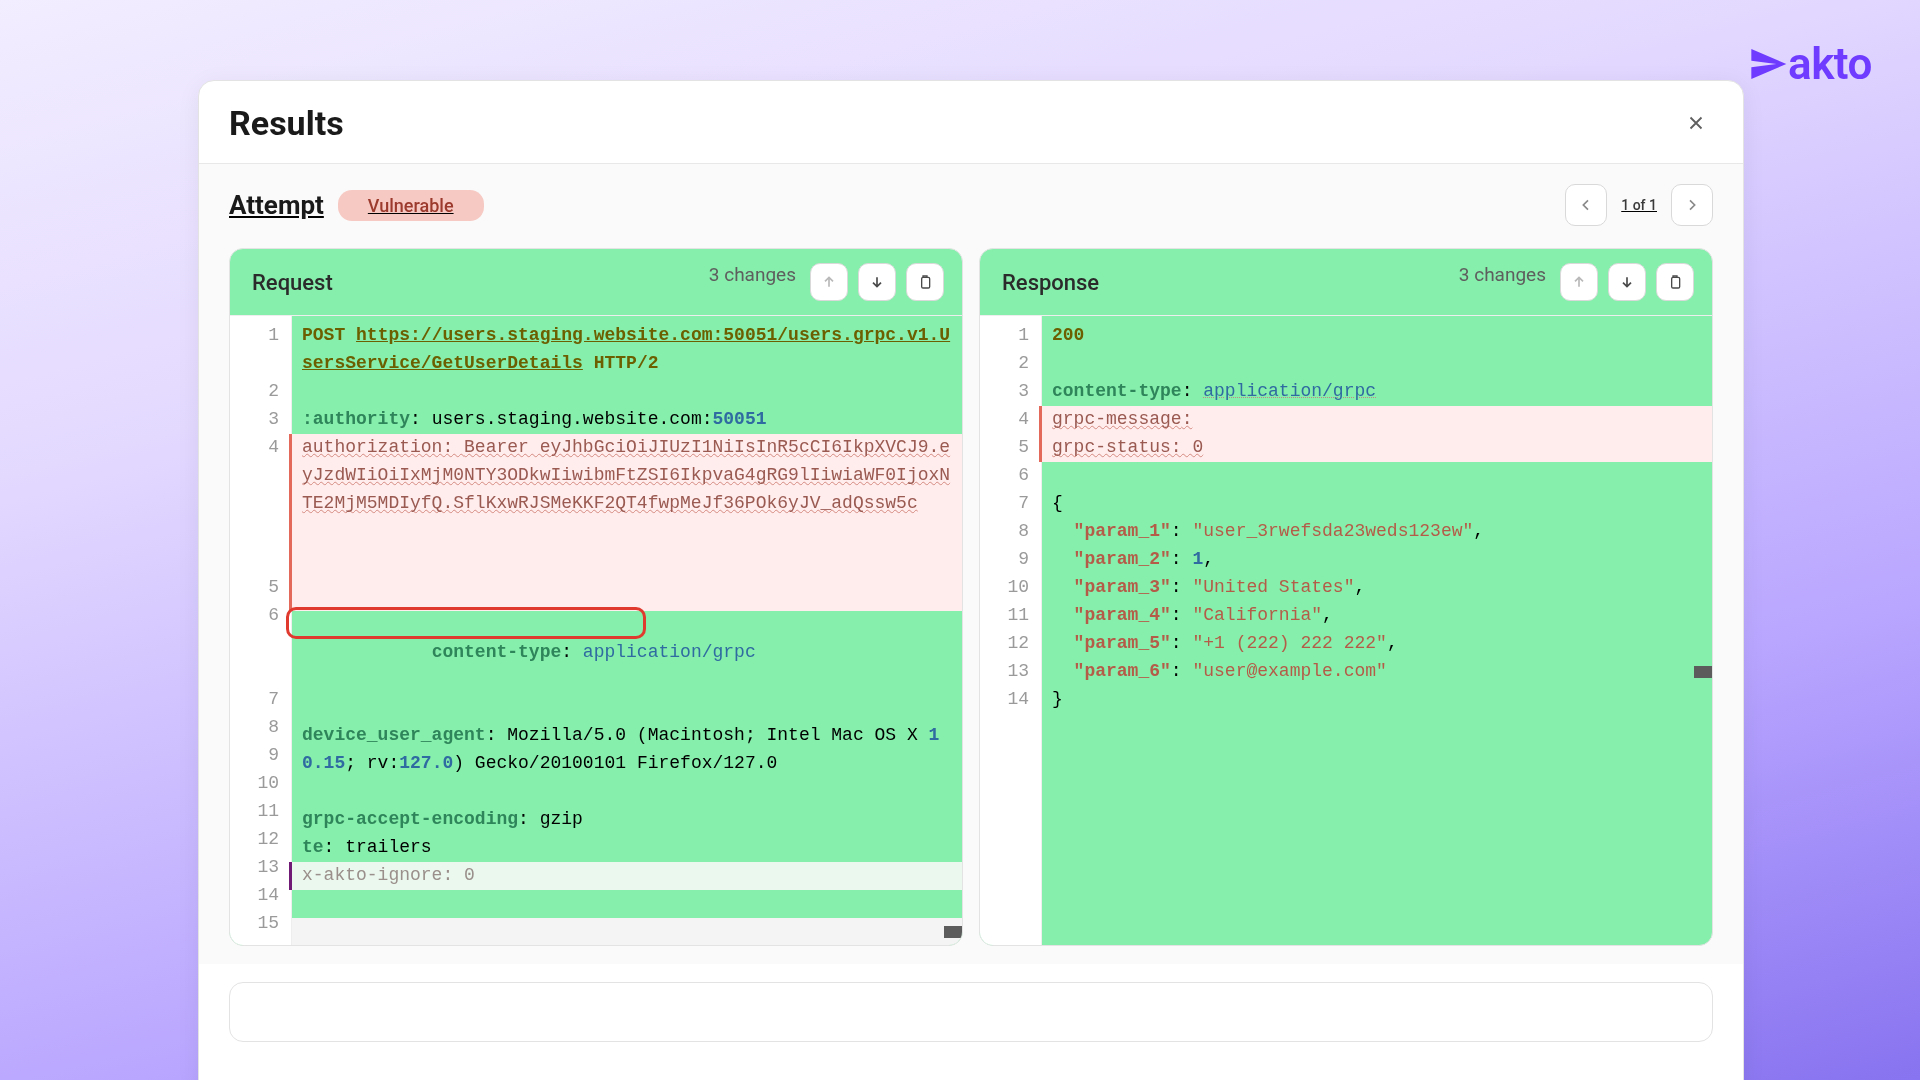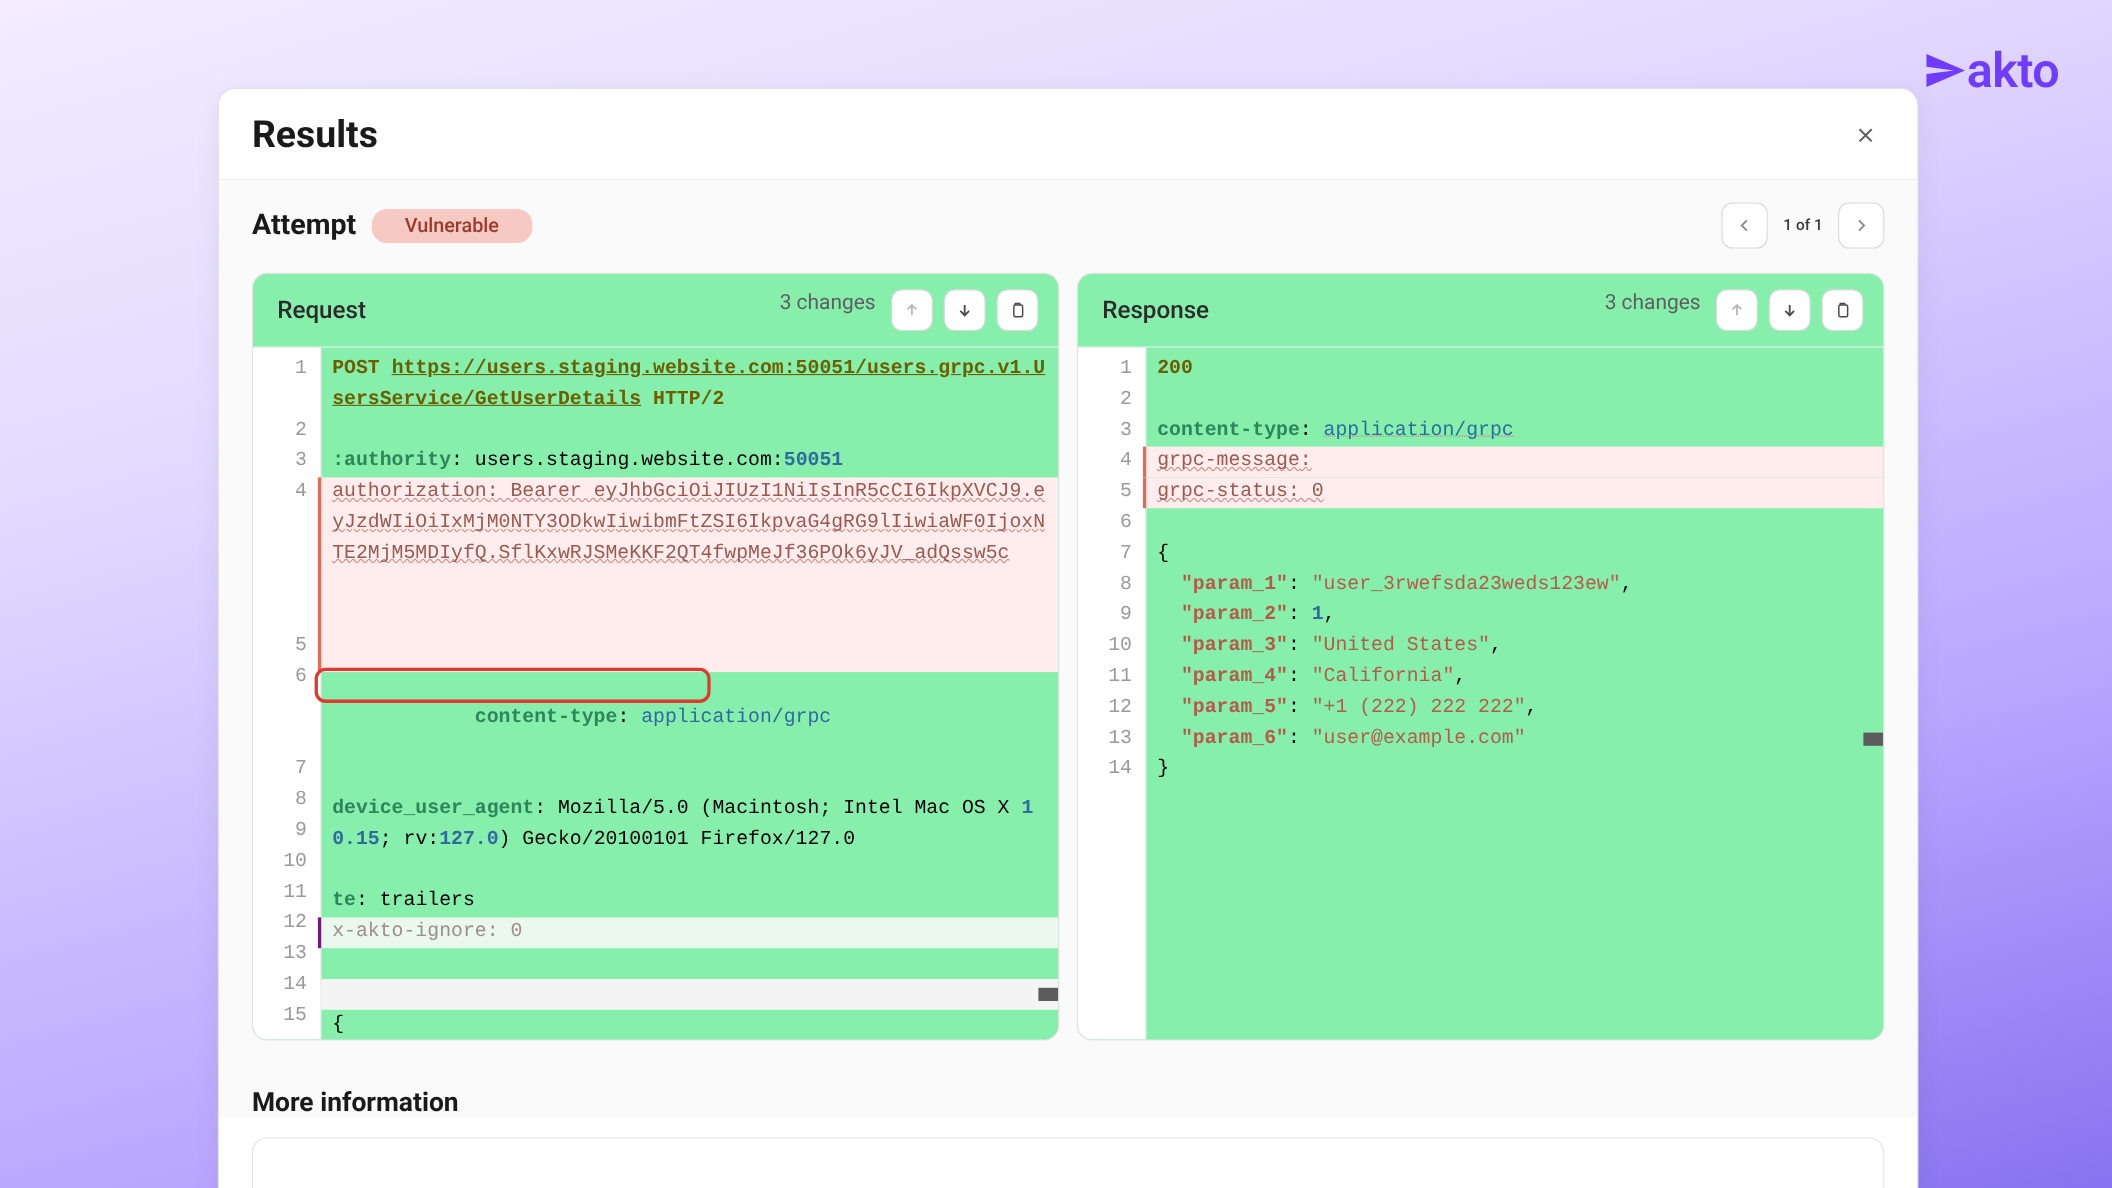--- a/index.html
+++ b/index.html
@@ -36,20 +36,21 @@
   }
   .card-title { font-size: 34px; font-weight: 700; color: #1a1a1a; }
   .close-btn {
     width: 22px; height: 22px; color: #5f5f5f; cursor: pointer; background:none; border:none;
     display:flex; align-items:center; justify-content:center; font-size: 22px;
   }
   .attempt-bar {
     background: #fafafa;
     display: flex; align-items: center; justify-content: space-between;
     padding: 20px 30px 22px 30px;
+    text-decoration: underline;
   }
   .attempt-left { display:flex; align-items:center; gap:14px; }
   .attempt-label { font-size: 26px; font-weight: 700; color: #1a1a1a; }
   .vuln-badge {
     background: #f6c9c3;
     color: #9c3a2d;
     border-radius: 14px;
     padding: 5px 30px;
     font-size: 18px;
     font-weight: 500;
@@ -240,20 +241,21 @@
         <div class="content">
           <div class="line"><span class="tok-method">POST</span> <span class="tok-url">https://users.staging.website.com:50051/users.grpc.v1.UsersService/GetUserDetails</span> <span class="tok-method">HTTP/2</span></div>
           <div class="line">&nbsp;</div>
           <div class="line"><span class="tok-hdr">:authority</span>: <span>users.staging.website.com:</span><span class="tok-num">50051</span></div>
           <div class="line hl-red" style="height:177px;"><span class="strike-red"><span>authorization</span>: <span>Bearer eyJhbGciOiJIUzI1NiIsInR5cCI6IkpXVCJ9.eyJzdWIiOiIxMjM0NTY3ODkwIiwibmFtZSI6IkpvaG4gRG9lIiwiaWF0IjoxNTE2MjM5MDIyfQ.SflKxwRJSMeKKF2QT4fwpMeJf36POk6yJV_adQssw5c</span></span></div>
           <div class="line" style="position:relative;">
             <span class="tok-hdr">content-type</span>: <span class="tok-val">application/grpc</span>
             <span class="box-red" style="left:-6px; top:-4px; width:360px; height:32px;"></span>
           </div>
           <div class="line" style="height:84px;"><span class="tok-hdr">device_user_agent</span>: <span>Mozilla/5.0 (Macintosh; Intel Mac OS X </span><span class="tok-num">10.15</span><span>; rv:</span><span class="tok-num">127.0</span><span>) Gecko/20100101 Firefox/127.0</span></div>
+          <div class="line"><span class="tok-hdr">grpc-accept-encoding</span>: <span>gzip</span></div>
           <div class="line"><span class="tok-hdr">te</span>: <span>trailers</span></div>
           <div class="line hl-green"><span class="dim">x-akto-ignore</span><span class="dim">: </span><span class="dim">0</span></div>
           <div class="line">&nbsp;</div>
           <div class="line" style="background:#f4f4f4;">&nbsp;<span class="scroll-mark" style="top:8px;"></span></div>
           <div class="line"><span>{</span></div>
 
         </div>
       </div>
     </div>
 
@@ -310,15 +312,14 @@
           <div class="line">&nbsp;&nbsp;<span class="tok-key">"param_3"</span>: <span class="tok-str">"United States"</span>,</div>
           <div class="line">&nbsp;&nbsp;<span class="tok-key">"param_4"</span>: <span class="tok-str">"California"</span>,</div>
           <div class="line">&nbsp;&nbsp;<span class="tok-key">"param_5"</span>: <span class="tok-str">"+1 (222) 222 222"</span>,</div>
           <div class="line" style="position:relative;">&nbsp;&nbsp;<span class="tok-key">"param_6"</span>: <span class="tok-str">"user@example.com"</span><span class="scroll-mark" style="top:8px;"></span></div>
           <div class="line"><span>}</span></div>
         </div>
       </div>
     </div>
   </div>
 
-  <div class="more-info">More information</div>
   <div class="info-box"></div>
 </div>
 
 </body></html>

